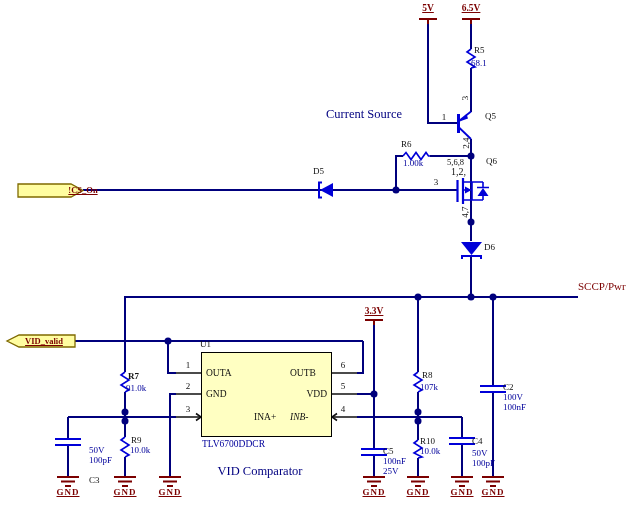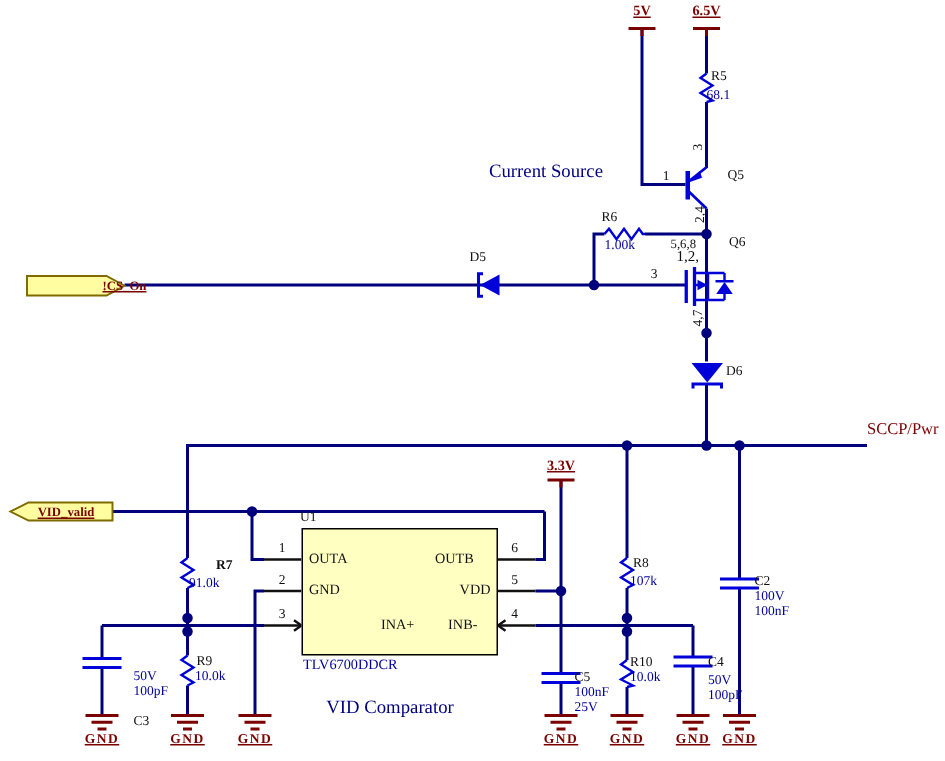--- a/index.html
+++ b/index.html
@@ -171,23 +171,23 @@
   <span class="t pinnum ctr" style="left:180px;top:381px;width:16px;">2</span>
   <span class="t pinnum ctr" style="left:180px;top:404px;width:16px;">3</span>
   <span class="t pinnum ctr" style="left:335px;top:360px;width:16px;">6</span>
   <span class="t pinnum ctr" style="left:335px;top:381px;width:16px;">5</span>
   <span class="t pinnum ctr" style="left:335px;top:404px;width:16px;">4</span>
   <span class="t pinname" style="left:206px;top:368px;">OUTA</span>
   <span class="t pinname" style="left:206px;top:389px;">GND</span>
   <span class="t pinname" style="left:206px;top:412px;margin-left:48px;">INA+</span>
   <span class="t pinname" style="left:290px;top:368px;width:37px;text-align:left;">OUTB</span>
   <span class="t pinname" style="left:290px;top:389px;width:37px;text-align:right;">VDD</span>
-  <span class="t pinname" style="left:290px;top:412px;width:37px;text-align:center;">INB-</span>
-
-  <span class="t ref" style="left:144px;top:371px;font-weight:bold;">R7</span>
+  <span class="t pinname" style="left:290px;top:412px;width:37px;text-align:left;font-style:italic;">INB-</span>
+
+  <span class="t ref" style="left:128px;top:371px;font-weight:bold;">R7</span>
   <span class="t val" style="left:126px;top:383px;">91.0k</span>
   <span class="t ref" style="left:131px;top:435px;">R9</span>
   <span class="t val" style="left:130px;top:445px;">10.0k</span>
   <span class="t ref" style="left:89px;top:435px;margin-top:40px;">C3</span>
   <span class="t val" style="left:89px;top:445px;">50V</span>
   <span class="t val" style="left:89px;top:455px;">100pF</span>
 
   <span class="t ref" style="left:422px;top:370px;">R8</span>
   <span class="t val" style="left:420px;top:382px;">107k</span>
   <span class="t ref" style="left:420px;top:436px;text-align:right;">R10</span>

